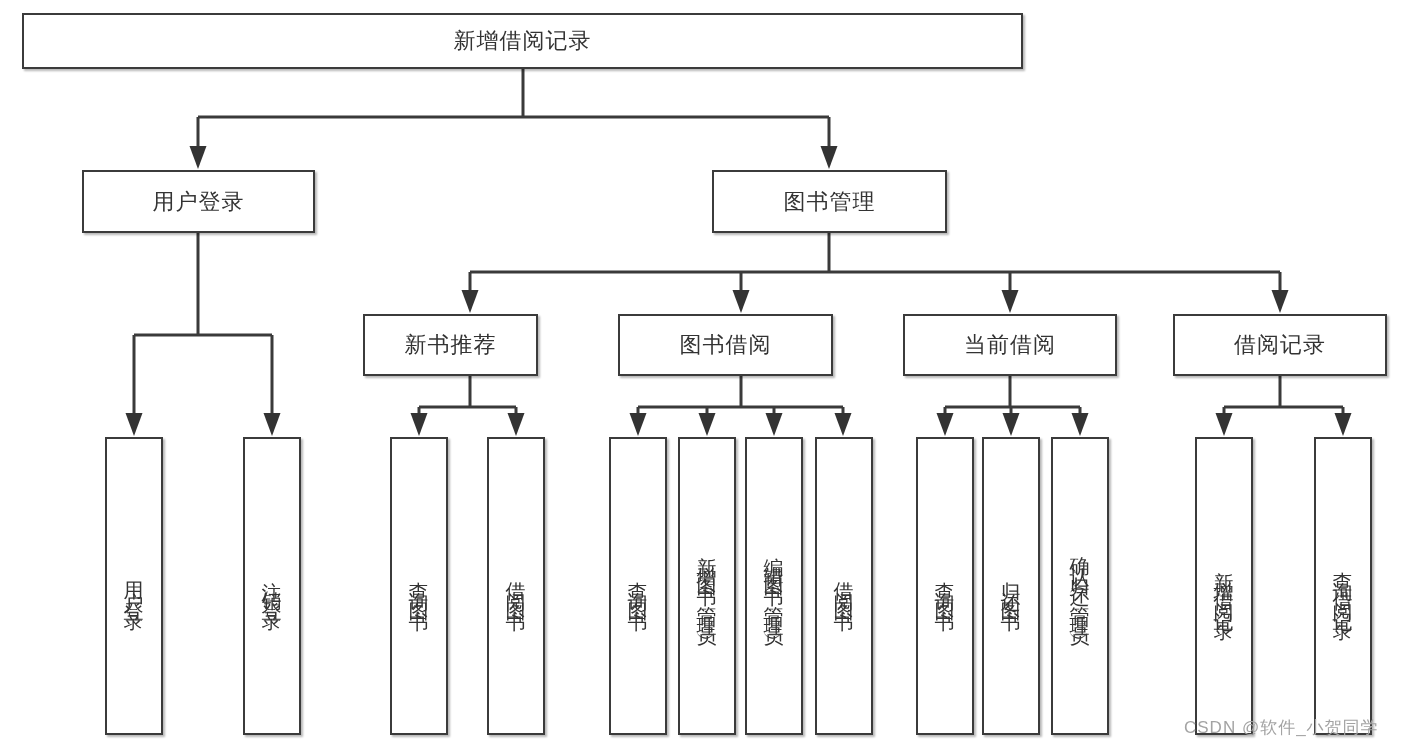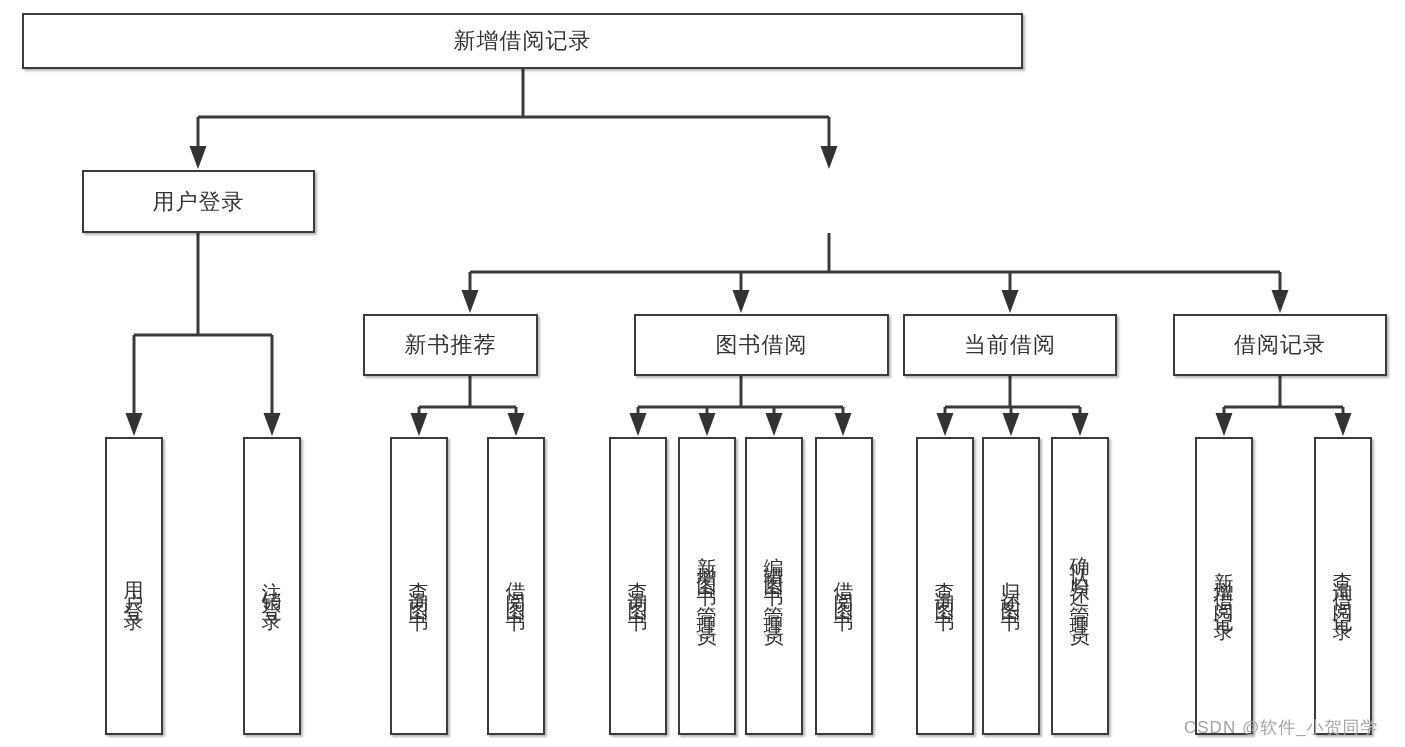--- a/index.html
+++ b/index.html
@@ -91,25 +91,28 @@
     </g>
   </svg>
 
   <div class="box hbox" style="left:22px; top:13px; width:1001px; height:56px">
     <span>新增借阅记录</span>
   </div>
 
   <div class="box hbox" style="left:82px; top:170px; width:233px; height:63px">
     <span>用户登录</span>
   </div>
+  <div class="box hbox" style="left:712px; top:170px; width:235px; height:63px">
+    <span>图书管理</span>
+  </div>
 
   <div class="box hbox" style="left:363px; top:314px; width:175px; height:62px">
     <span>新书推荐</span>
   </div>
-  <div class="box hbox" style="left:634px; top:314px; width:255px; height:62px">
+  <div class="box hbox" style="left:618px; top:314px; width:215px; height:62px">
     <span>图书借阅</span>
   </div>
   <div class="box hbox" style="left:1173px; top:314px; width:214px; height:62px">
     <span>借阅记录</span>
   </div>
   <div class="box hbox" style="left:903px; top:314px; width:214px; height:62px">
     <span>当前借阅</span>
   </div>
 
   <div class="box vbox" style="left:105px; top:437px; width:58px; height:298px">

